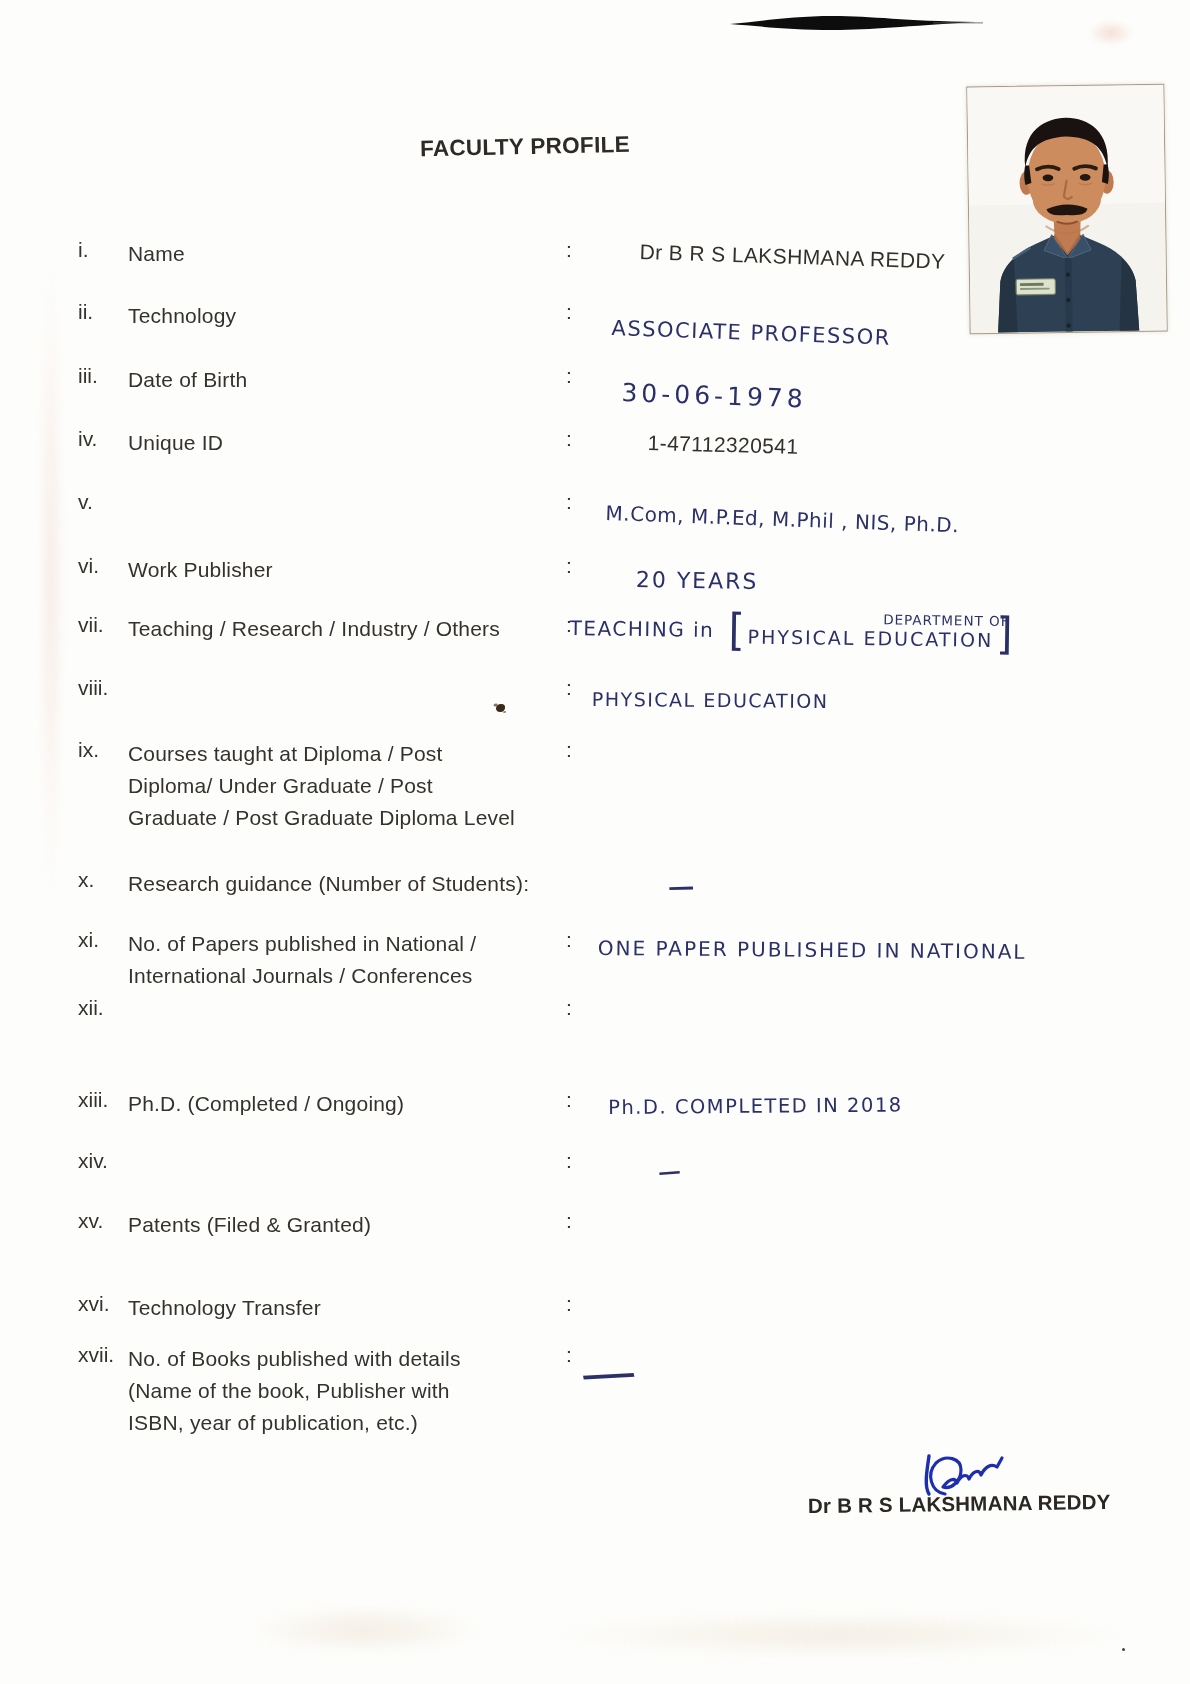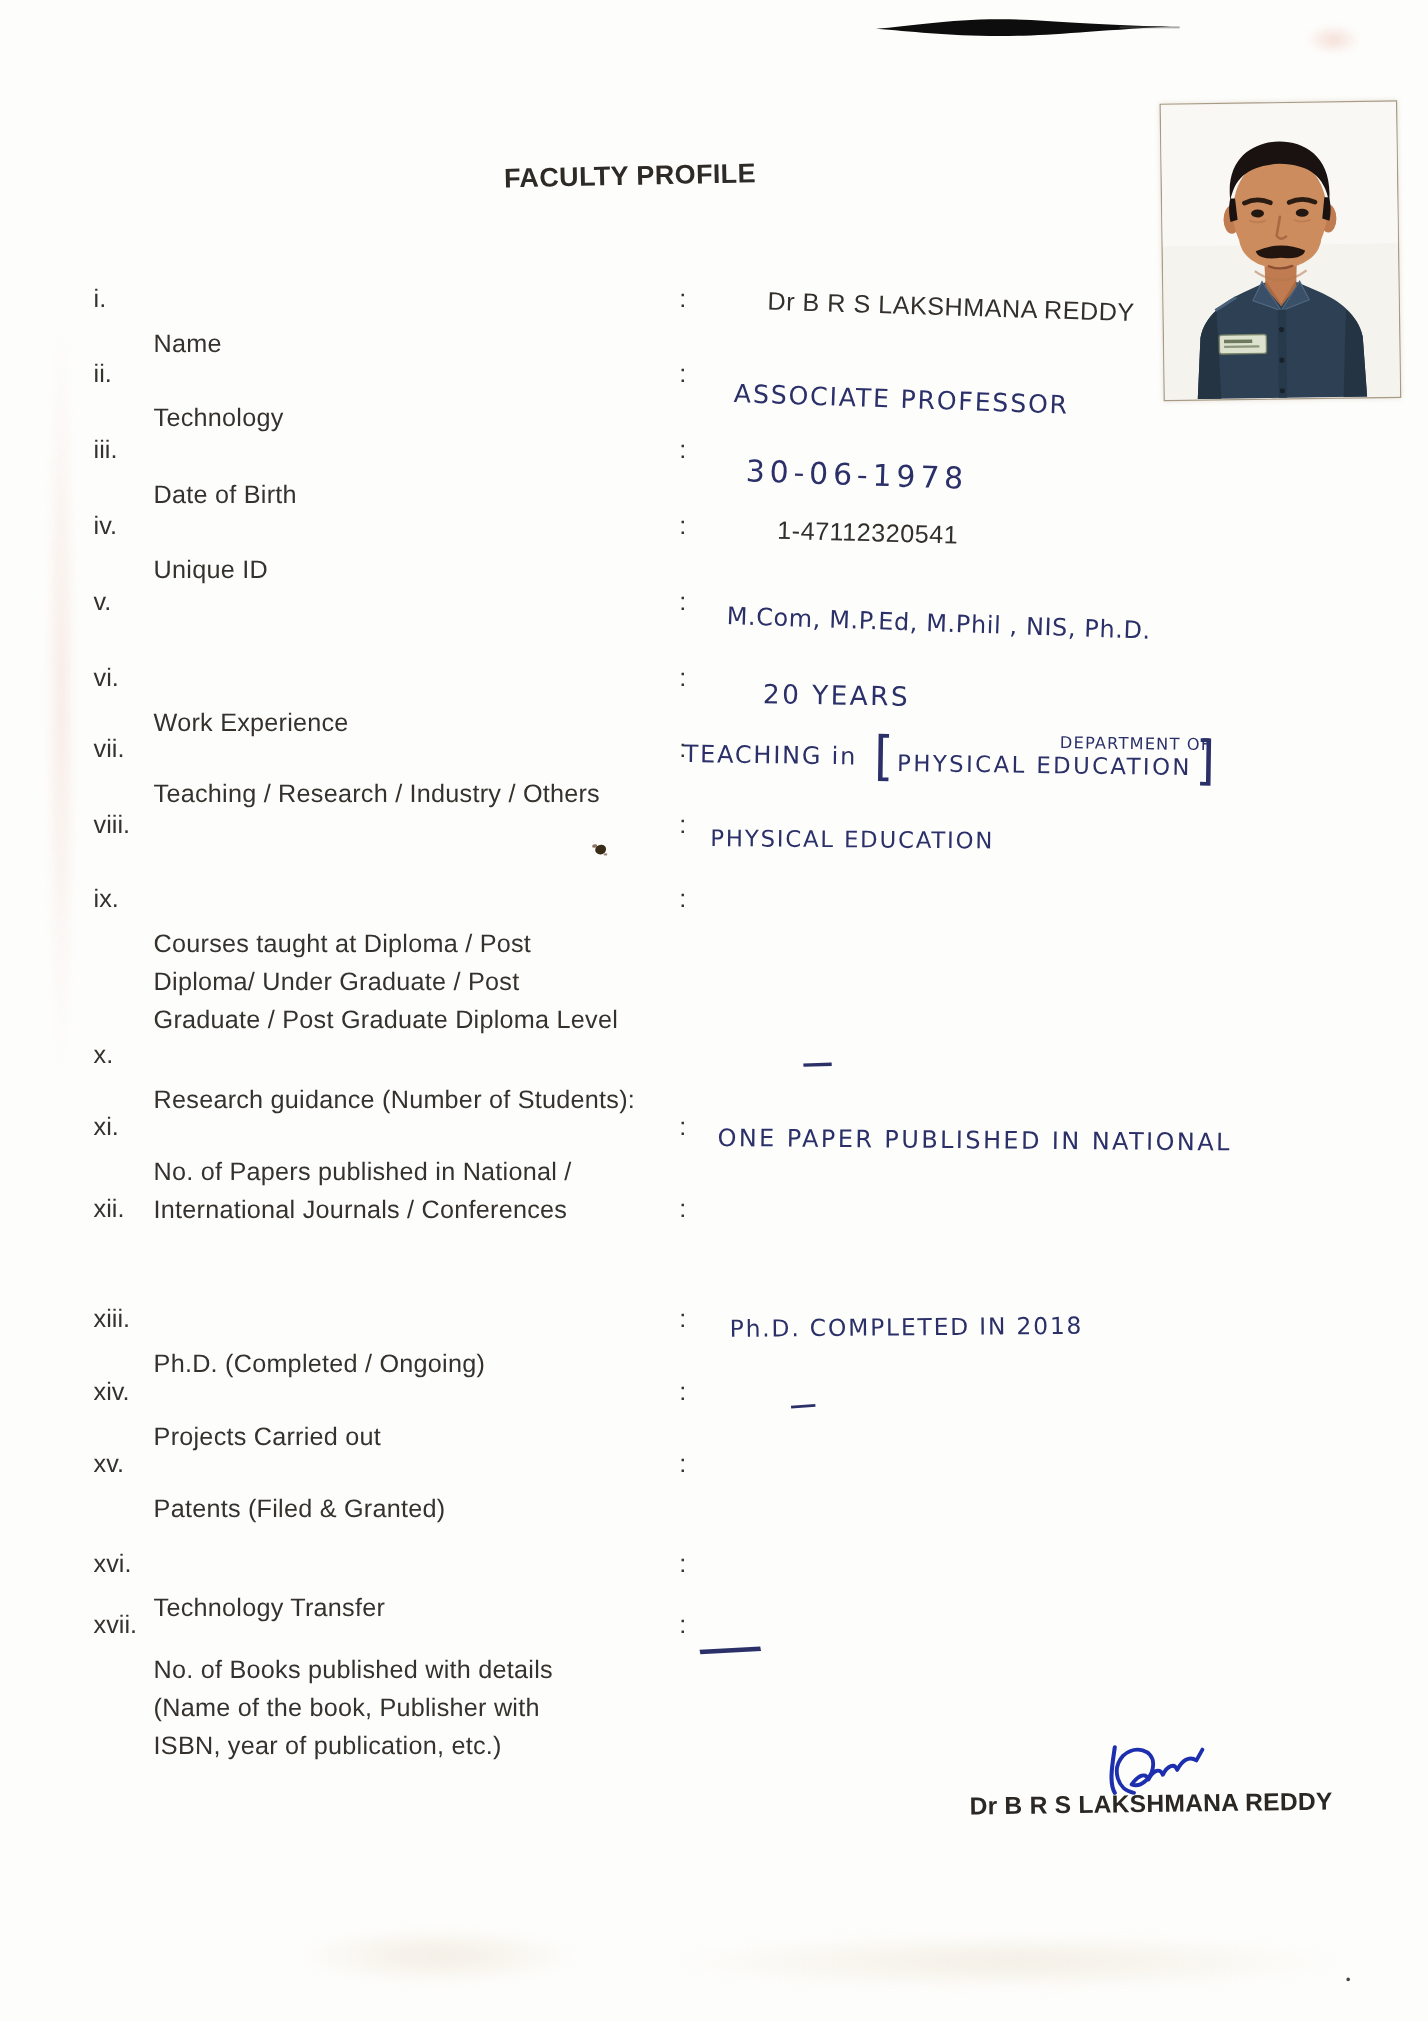--- a/index.html
+++ b/index.html
@@ -13,21 +13,21 @@
   .title{
     position:absolute;left:420px;top:134px;font-size:22.5px;font-weight:bold;
     letter-spacing:.3px;color:#2e2b27;transform:rotate(-1.2deg);
   }
 
   
   .row{position:absolute;left:0;width:1190px;height:40px}
   .num{position:absolute;left:78px;top:0;font-size:21px;color:#35322d}
   .label{
     position:absolute;left:128px;top:0;width:430px;font-size:21px;line-height:32px;
-    white-space:pre-line;letter-spacing:.2px;color:#35322d;margin-top:33px;
+    white-space:pre-line;letter-spacing:.2px;color:#35322d;
   }
   .colon{position:absolute;left:566px;top:0;font-size:21px;color:#35322d}
 
   .typed{position:absolute;font-size:21px;letter-spacing:.4px;color:#33302b;white-space:nowrap;transform-origin:left top}
   .hand{
     position:absolute;font-family:"DejaVu Sans",sans-serif;color:#2b3069;
     white-space:nowrap;transform-origin:left top;
   }
   .dash{
     position:absolute;color:#2b3069;font-weight:bold;font-family:"DejaVu Sans",sans-serif;
@@ -186,21 +186,21 @@
   </div>
 
   <div class="row" style="top:490px">
     <span class="num">v.</span>
     <span class="colon">:</span>
     <span class="hand" style="left:606px;top:11px;font-size:20px;letter-spacing:.5px;transform:rotate(2deg)">M.Com, M.P.Ed, M.Phil , NIS, Ph.D.</span>
   </div>
 
   <div class="row" style="top:554px">
     <span class="num">vi.</span>
-    <span class="label">Work Experience</span>
+    <span class="label">Work Publisher</span>
     <span class="colon">:</span>
     <span class="hand" style="left:636px;top:13px;font-size:22px;letter-spacing:2px;transform:rotate(1deg)">20 YEARS</span>
   </div>
 
   <div class="row" style="top:613px">
     <span class="num">vii.</span>
     <span class="label">Teaching / Research / Industry / Others</span>
     <span class="colon">:</span>
     <span class="v7">
       <span class="prefix">TEACHING in</span>
@@ -248,21 +248,20 @@
 
   <div class="row" style="top:1088px">
     <span class="num">xiii.</span>
     <span class="label">Ph.D. (Completed / Ongoing)</span>
     <span class="colon">:</span>
     <span class="hand" style="left:608px;top:8px;font-size:19.5px;letter-spacing:1.5px;transform:rotate(-.5deg)">Ph.D. COMPLETED IN 2018</span>
   </div>
 
   <div class="row" style="top:1149px">
     <span class="num">xiv.</span>
-    <span class="label">Projects Carried out</span>
     <span class="colon">:</span>
     <span class="dash" style="left:658px;top:14px;font-size:19px;transform:scaleX(1.2) rotate(-5deg)">—</span>
   </div>
 
   <div class="row" style="top:1209px">
     <span class="num">xv.</span>
     <span class="label">Patents (Filed &amp; Granted)</span>
     <span class="colon">:</span>
   </div>
 

